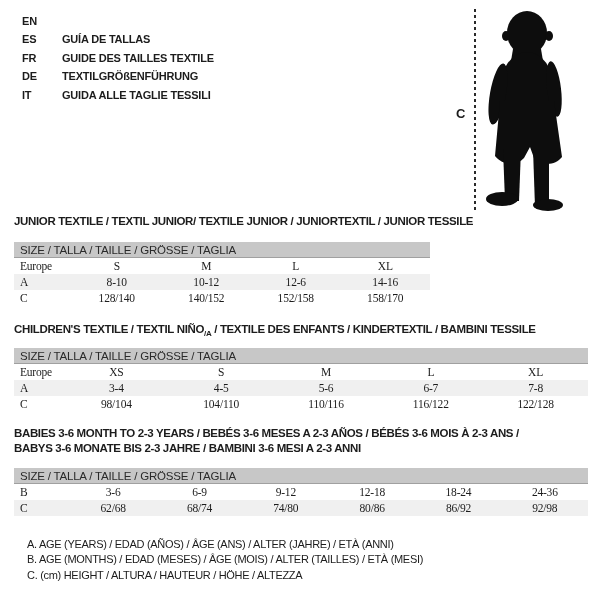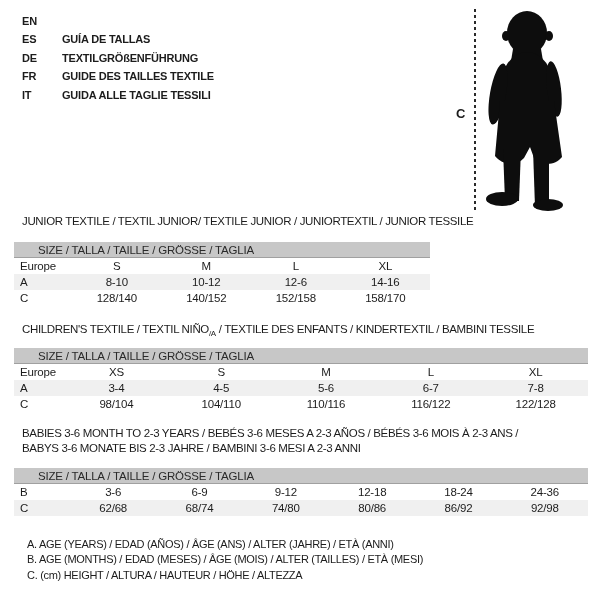--- a/index.html
+++ b/index.html
@@ -13,31 +13,31 @@
   .lang-code{width:40px;}
   
   .height-line{
     position:absolute;left:474px;top:9px;width:2px;height:202px;
     background:repeating-linear-gradient(to bottom,#2a2a2a 0 3px,transparent 3px 6px);
   }
   .figure-label{position:absolute;left:456px;top:106px;font-weight:bold;font-size:13px;}
   .baby{position:absolute;left:483px;top:9px;}
   
   .sec-title{
-    position:absolute;left:22px;font-weight:normal;font-size:11.5px;
+    position:absolute;left:14px;font-weight:bold;font-size:11.5px;
     letter-spacing:-0.35px;line-height:15px;white-space:nowrap;
   }
   .stable{position:absolute;left:14px;font-size:11.5px;letter-spacing:-0.2px;}
   .w-narrow{width:416px;}
   .w-wide{width:574px;}
   .thead{
-    height:16px;display:flex;align-items:center;padding-left:24px;
+    height:16px;display:flex;align-items:center;padding-left:6px;
     background:#c7c7c7;border-bottom:1px solid #a0a0a0;color:#2a2a2a;box-sizing:border-box;
   }
-  .trow{height:16px;display:flex;align-items:center;}
+  .trow{height:16px;display:flex;align-items:center;font-family:Liberation Serif, serif;}
   .trow.shaded{background:#f0f0f0;}
   .lbl{padding-left:6px;box-sizing:border-box;}
   .t1 .lbl{width:58px;}
   .t2 .lbl{width:50px;}
   .t3 .lbl{width:56px;}
   .cell{flex:1;text-align:center;}
   sub.sm{font-size:8px;}
   
   .footnotes{position:absolute;left:27px;top:537px;font-weight:normal;font-size:11px;letter-spacing:-0.3px;line-height:15.4px;}
 </style>
@@ -46,26 +46,26 @@
 
 <div class="lang-list">
   <div class="lang-row">
     <span class="lang-code">EN</span>
   </div>
   <div class="lang-row">
     <span class="lang-code">ES</span>
     <span class="lang-title">GUÍA DE TALLAS</span>
   </div>
   <div class="lang-row">
+    <span class="lang-code">FR</span>
+    <span class="lang-title">GUIDE DES TAILLES TEXTILE</span>
+  </div>
+  <div class="lang-row">
     <span class="lang-code">DE</span>
     <span class="lang-title">TEXTILGRÖßENFÜHRUNG</span>
-  </div>
-  <div class="lang-row">
-    <span class="lang-code">FR</span>
-    <span class="lang-title">GUIDE DES TAILLES TEXTILE</span>
   </div>
   <div class="lang-row">
     <span class="lang-code">IT</span>
     <span class="lang-title">GUIDA ALLE TAGLIE TESSILI</span>
   </div>
 </div>
 
 <div class="height-line"></div>
 <div class="figure-label">C</div>
 <svg class="baby" width="84" height="202" viewBox="0 0 84 202">

